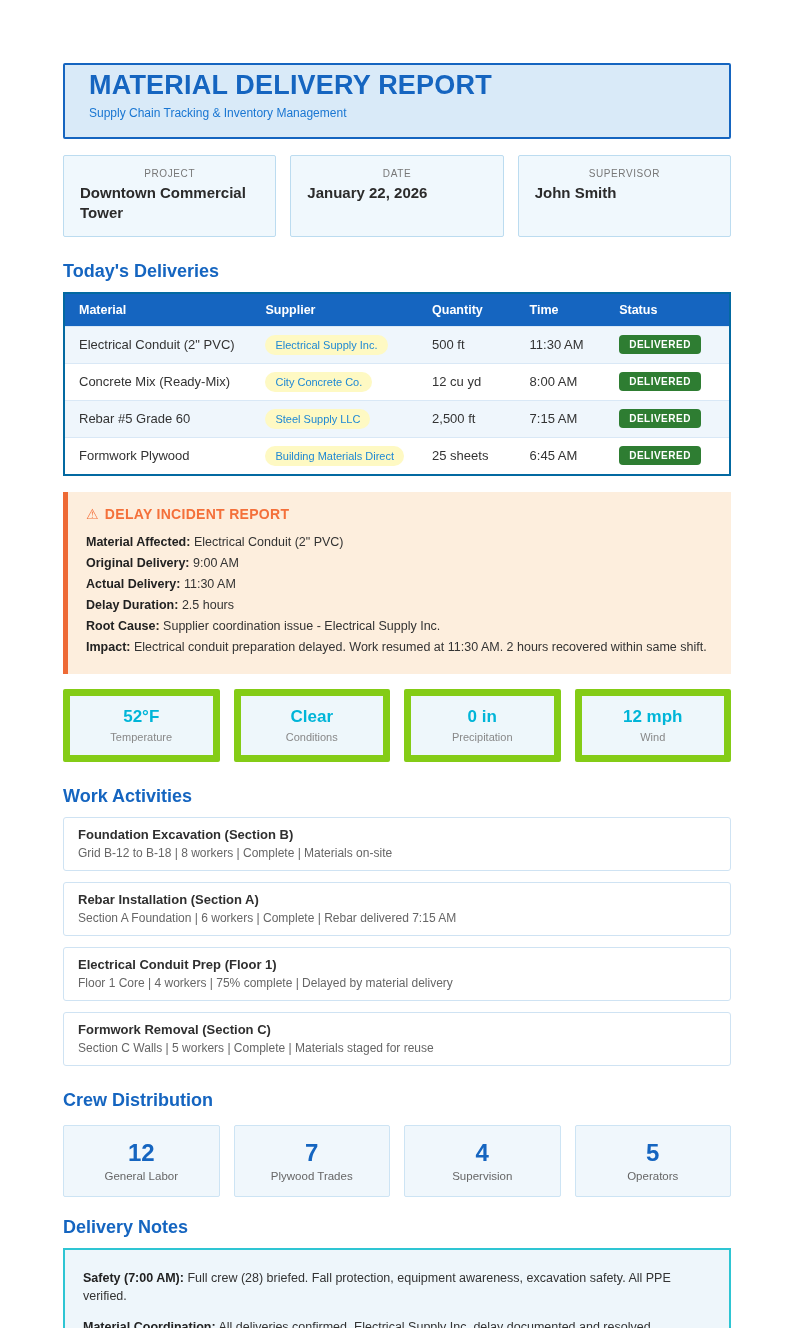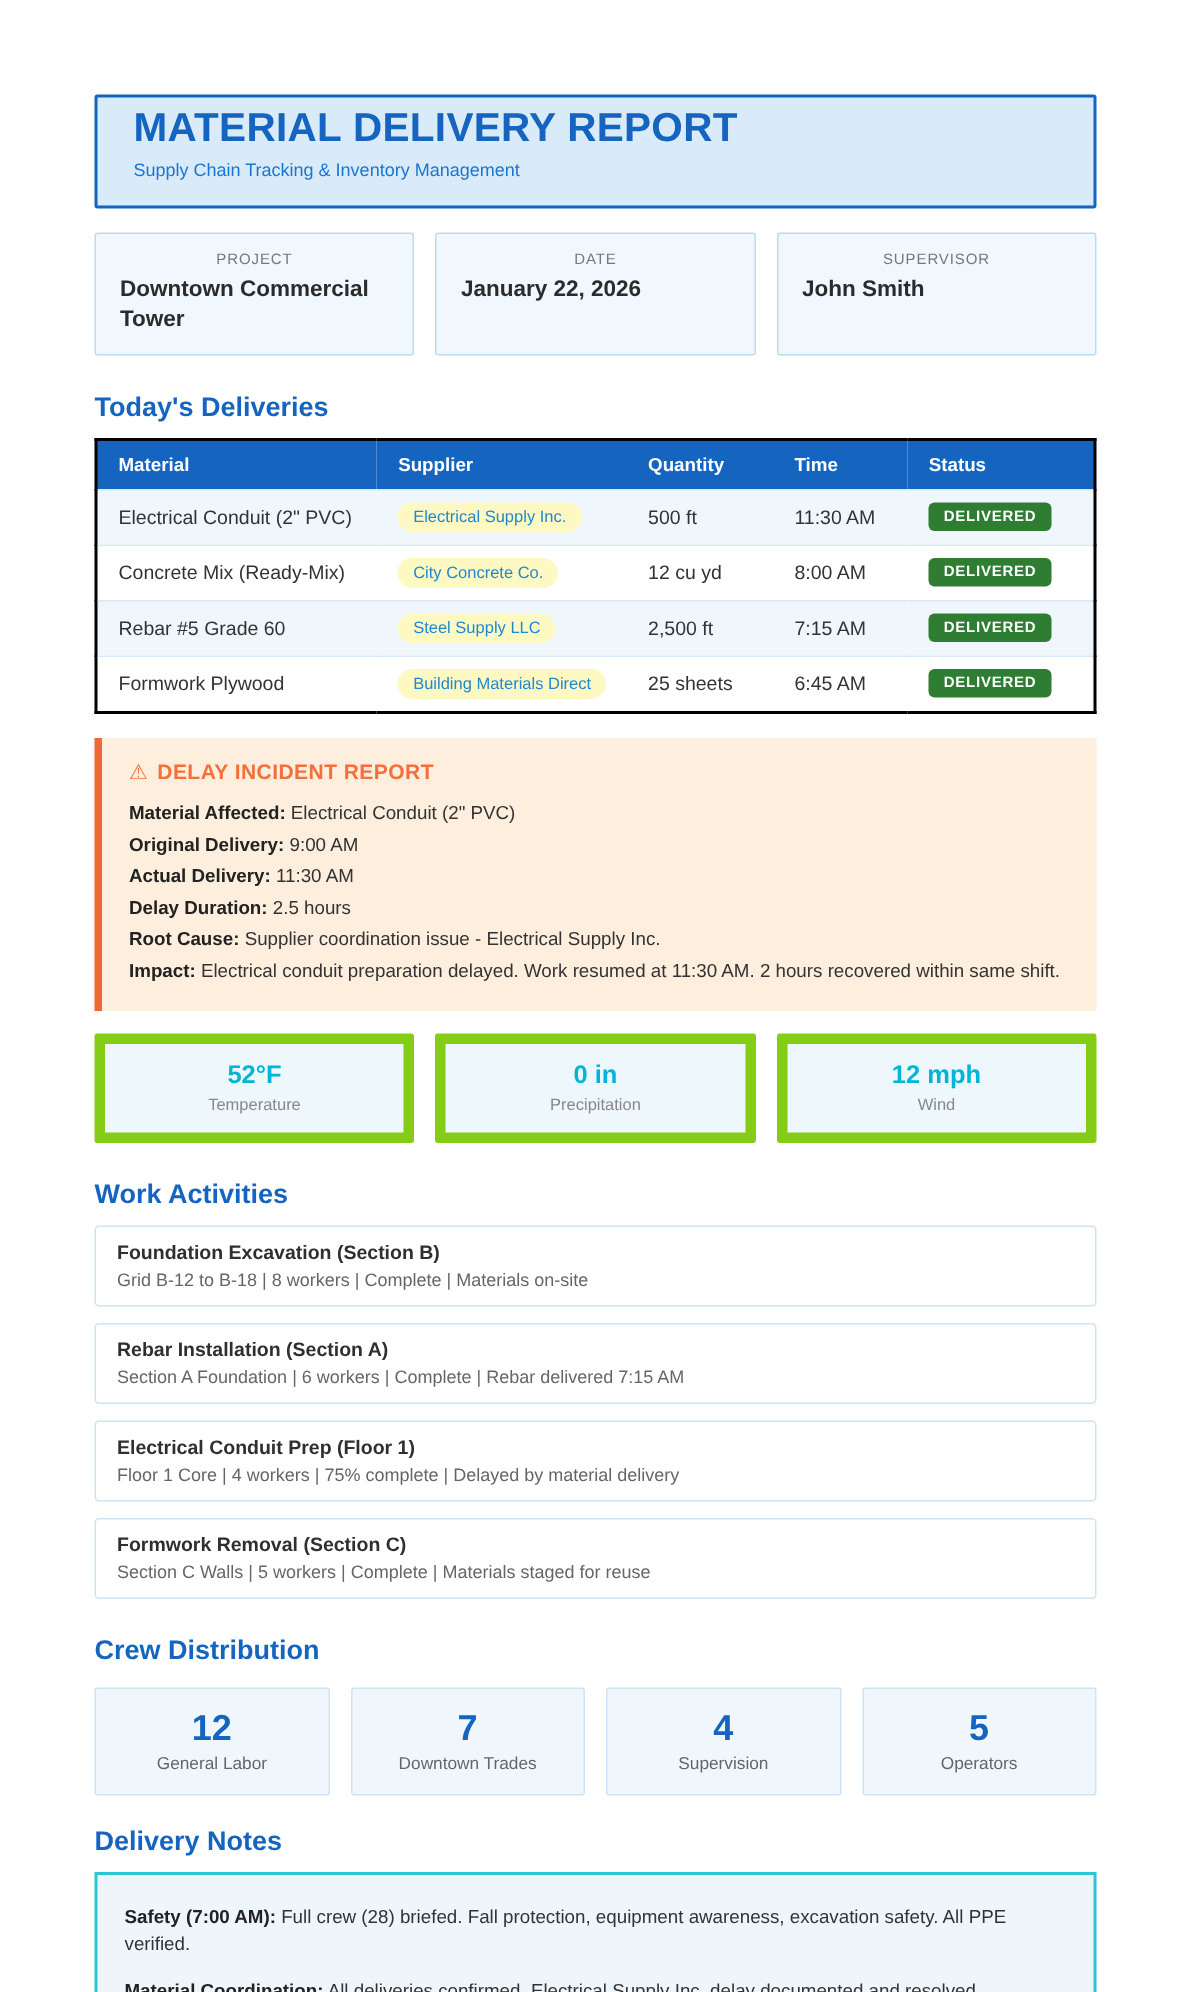--- a/index.html
+++ b/index.html
@@ -78,21 +78,21 @@
     color: #1565c0;
     font-size: 18px;
     font-weight: bold;
     margin: 24px 0 10px;
   }
 
   
   table.deliveries {
     width: 100%;
     border-collapse: collapse;
-    border: 2px solid #000000;
+    border: 2px solid #0369a1;
     font-size: 13px;
   }
   table.deliveries thead th {
     background: #1565c0;
     color: #fff;
     font-weight: bold;
     font-size: 12.5px;
     text-align: left;
     padding: 9px 14px;
   }
@@ -311,20 +311,24 @@
     <div class="field"><b>Root Cause:</b> <span>Supplier coordination issue - Electrical Supply Inc.</span></div>
     <div class="field"><b>Impact:</b> <span>Electrical conduit preparation delayed. Work resumed at 11:30 AM. 2 hours recovered within same shift.</span></div>
   </div>
 
   <div class="weather-row">
     <div class="weather-card">
       <div class="w-value">52°F</div>
       <div class="w-label">Temperature</div>
     </div>
     <div class="weather-card">
+      <div class="w-value">Clear</div>
+      <div class="w-label">Conditions</div>
+    </div>
+    <div class="weather-card">
       <div class="w-value">0 in</div>
       <div class="w-label">Precipitation</div>
     </div>
     <div class="weather-card">
       <div class="w-value">12 mph</div>
       <div class="w-label">Wind</div>
     </div>
   </div>
 
   <h2 class="section-title">Work Activities</h2>
@@ -346,21 +350,21 @@
   </div>
 
   <h2 class="section-title">Crew Distribution</h2>
   <div class="crew-row">
     <div class="crew-card">
       <div class="c-value">12</div>
       <div class="c-label">General Labor</div>
     </div>
     <div class="crew-card">
       <div class="c-value">7</div>
-      <div class="c-label">Downtown Trades</div>
+      <div class="c-label">Plywood Trades</div>
     </div>
     <div class="crew-card">
       <div class="c-value">4</div>
       <div class="c-label">Supervision</div>
     </div>
     <div class="crew-card">
       <div class="c-value">5</div>
       <div class="c-label">Operators</div>
     </div>
   </div>

